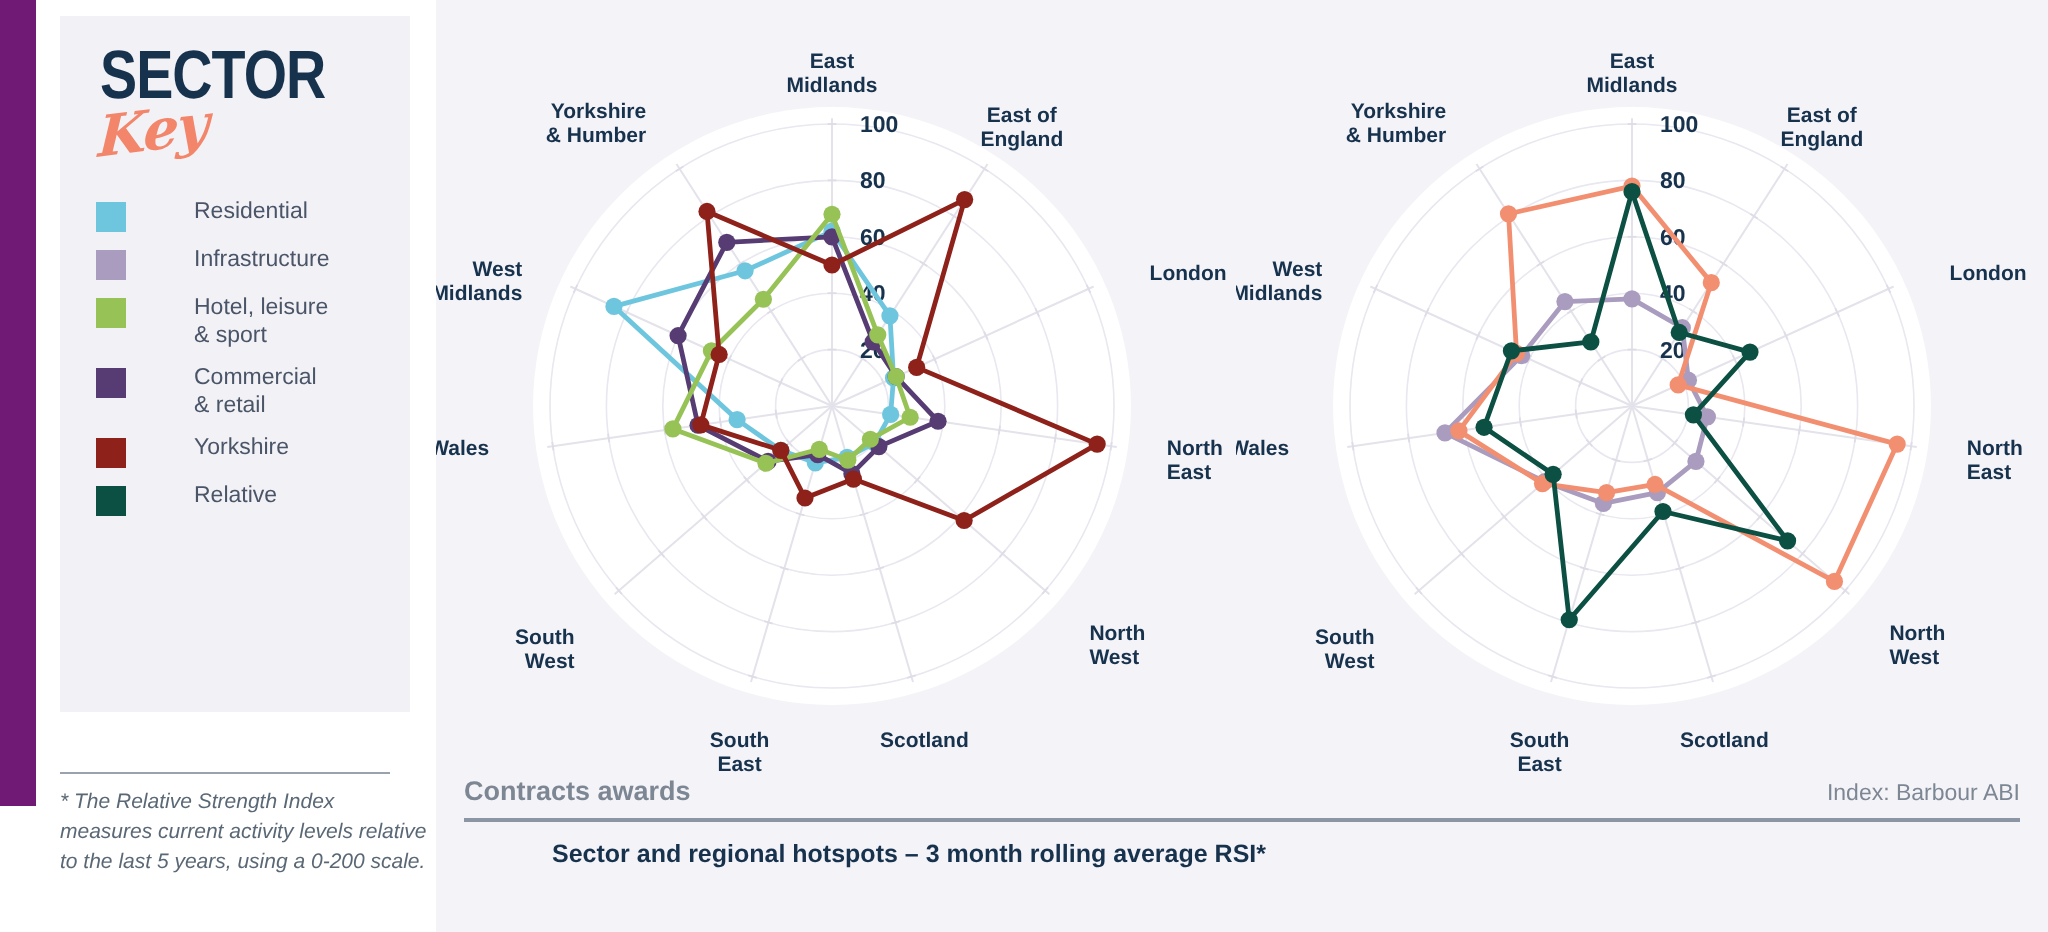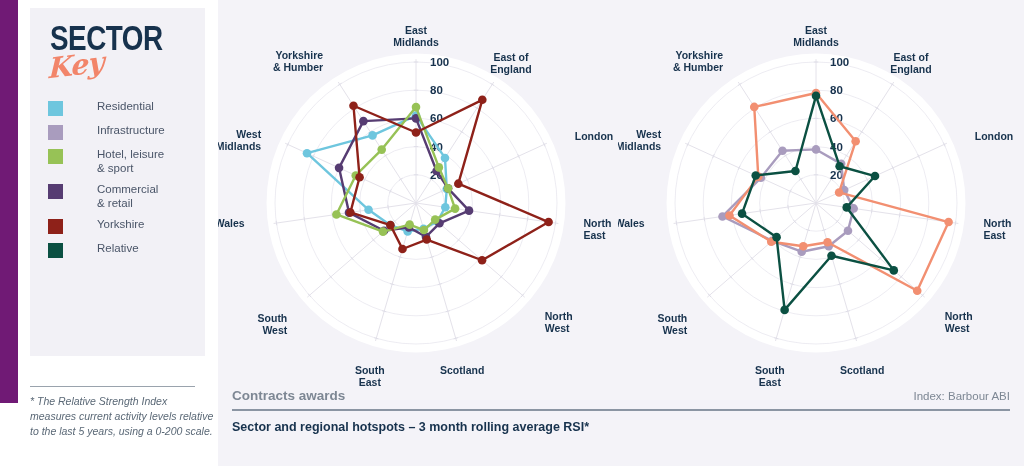--- a/index.html
+++ b/index.html
@@ -162,20 +162,21 @@
   }
   .caption-rule {
     width: 100%; height: 1.5px;
     background: #8b95a3;
   }
   .caption-title {
     margin-top: 9px;
     font-size: 12.5px;
     font-weight: bold;
     color: #17324d;
+    margin-left: 44px;
   }
 </style>
 </head>
 <body>
 
 <div id="root">
 
   <div class="key-col">
     <div class="key-panel"></div>
 

